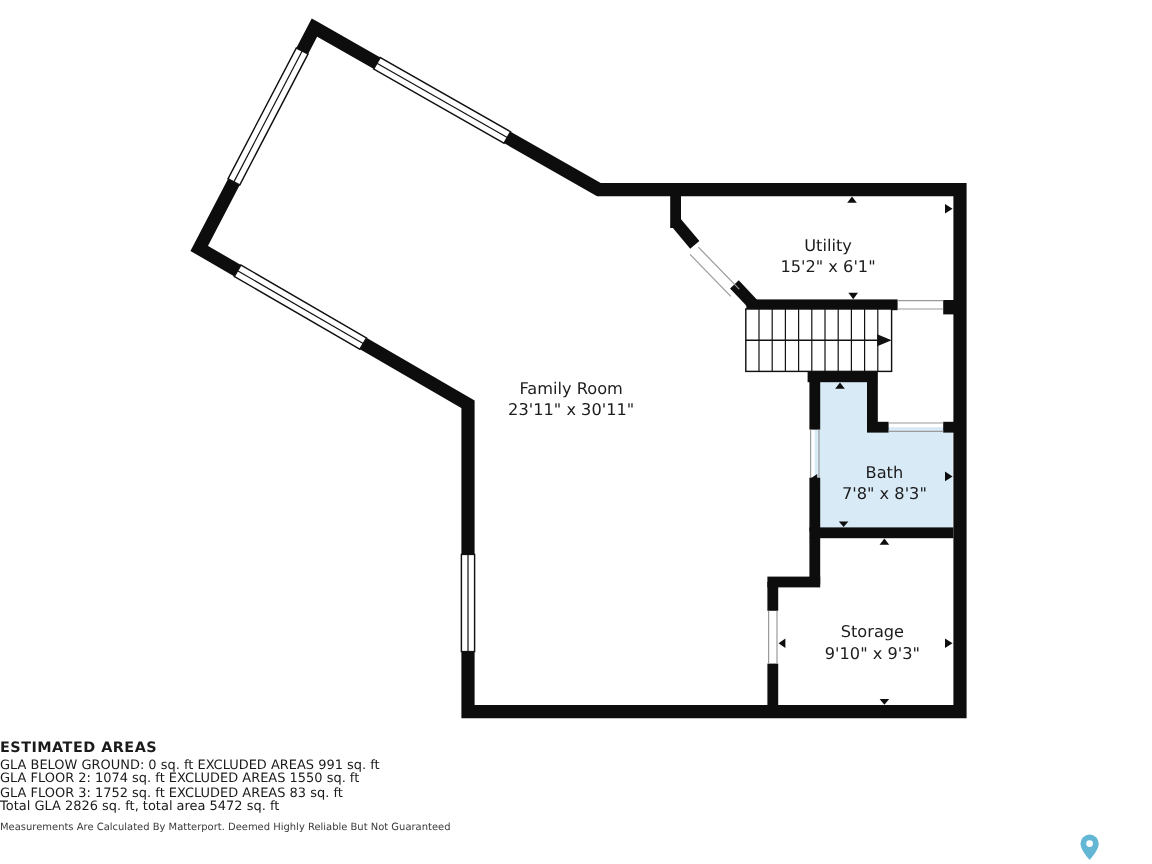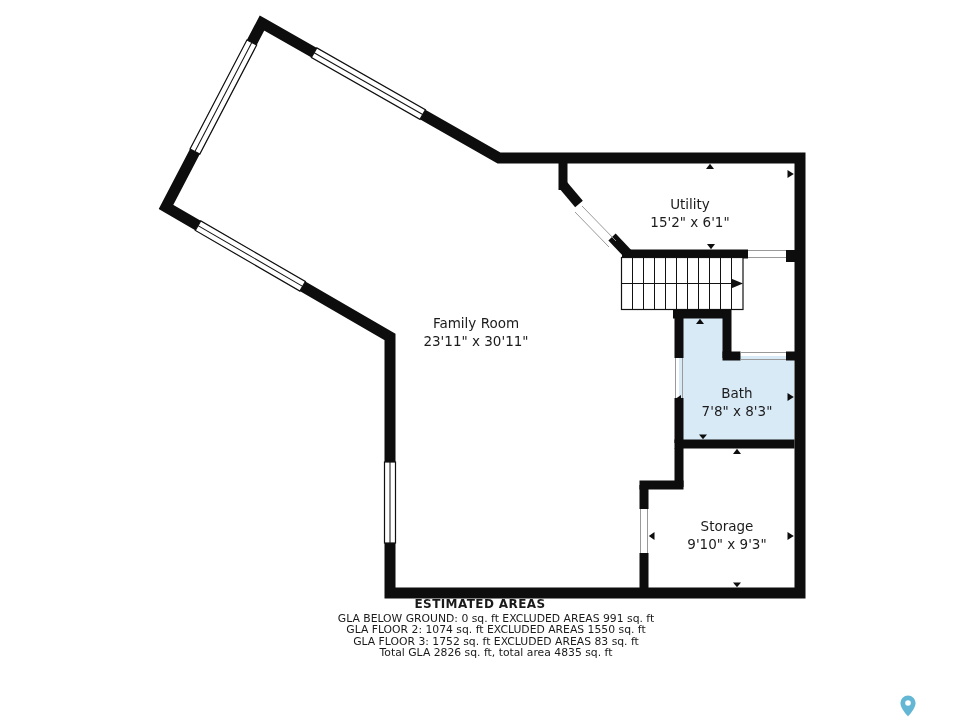--- a/index.html
+++ b/index.html
@@ -1,23 +1,23 @@
 <!DOCTYPE html>
 <html><head>
 <meta charset="utf-8">
 <style>
   html,body{margin:0;padding:0;background:#ffffff;}
   .page{position:relative;width:960px;height:720px;background:#ffffff;overflow:hidden;
         font-family:"DejaVu Sans","Liberation Sans",sans-serif;}
   .plan-svg{position:absolute;left:0;top:0;}
   .room-name{font-size:13.5px;fill:#1c1c1c;}
   .room-dims{font-size:13.5px;fill:#1c1c1c;}
-  .footer{position:absolute;left:0;right:0;top:597px;text-align:center;color:#1a1a1a;}
+  .footer{position:absolute;left:0;right:0;top:616px;color:#1a1a1a;}
   .footer-title{font-size:12px;font-weight:bold;letter-spacing:.4px;margin-bottom:2px;}
-  .footer-line{font-size:10.8px;line-height:11.3px;padding-left:32px;}
+  .footer-line{font-size:10.8px;line-height:11.3px;}
   .disclaimer{font-size:8.3px;color:#3a3a3a;margin-top:7px;}
 </style>
 </head>
 <body>
 
 <div class="page">
 
   <svg class="plan-svg" width="960" height="720" viewBox="0 0 960 720">
 
     <g>
@@ -131,16 +131,17 @@
       <path d="M 908 695.5 a 7.6 7.6 0 0 0 -7.6 7.6 c 0 5.6 7.6 13.4 7.6 13.4 s 7.6 -7.8 7.6 -13.4 a 7.6 7.6 0 0 0 -7.6 -7.6 z" fill="#63b7d5"></path>
       <circle cx="908" cy="703" r="2.8" fill="#ffffff"></circle>
     </g>
   </svg>
 
   <div class="footer">
     <div class="footer-title">ESTIMATED AREAS</div>
     <div class="footer-line">GLA BELOW GROUND: 0 sq. ft EXCLUDED AREAS 991 sq. ft</div>
     <div class="footer-line">GLA FLOOR 2: 1074 sq. ft EXCLUDED AREAS 1550 sq. ft</div>
     <div class="footer-line">GLA FLOOR 3: 1752 sq. ft EXCLUDED AREAS 83 sq. ft</div>
-    <div class="footer-line">Total GLA 2826 sq. ft, total area 4835 sq. ft</div>
+    <div class="footer-line">Total GLA 2826 sq. ft, total area 5472 sq. ft</div>
+    <div class="disclaimer">Measurements Are Calculated By Matterport. Deemed Highly Reliable But Not Guaranteed</div>
   </div>
 
 </div>
 
 </body></html>

